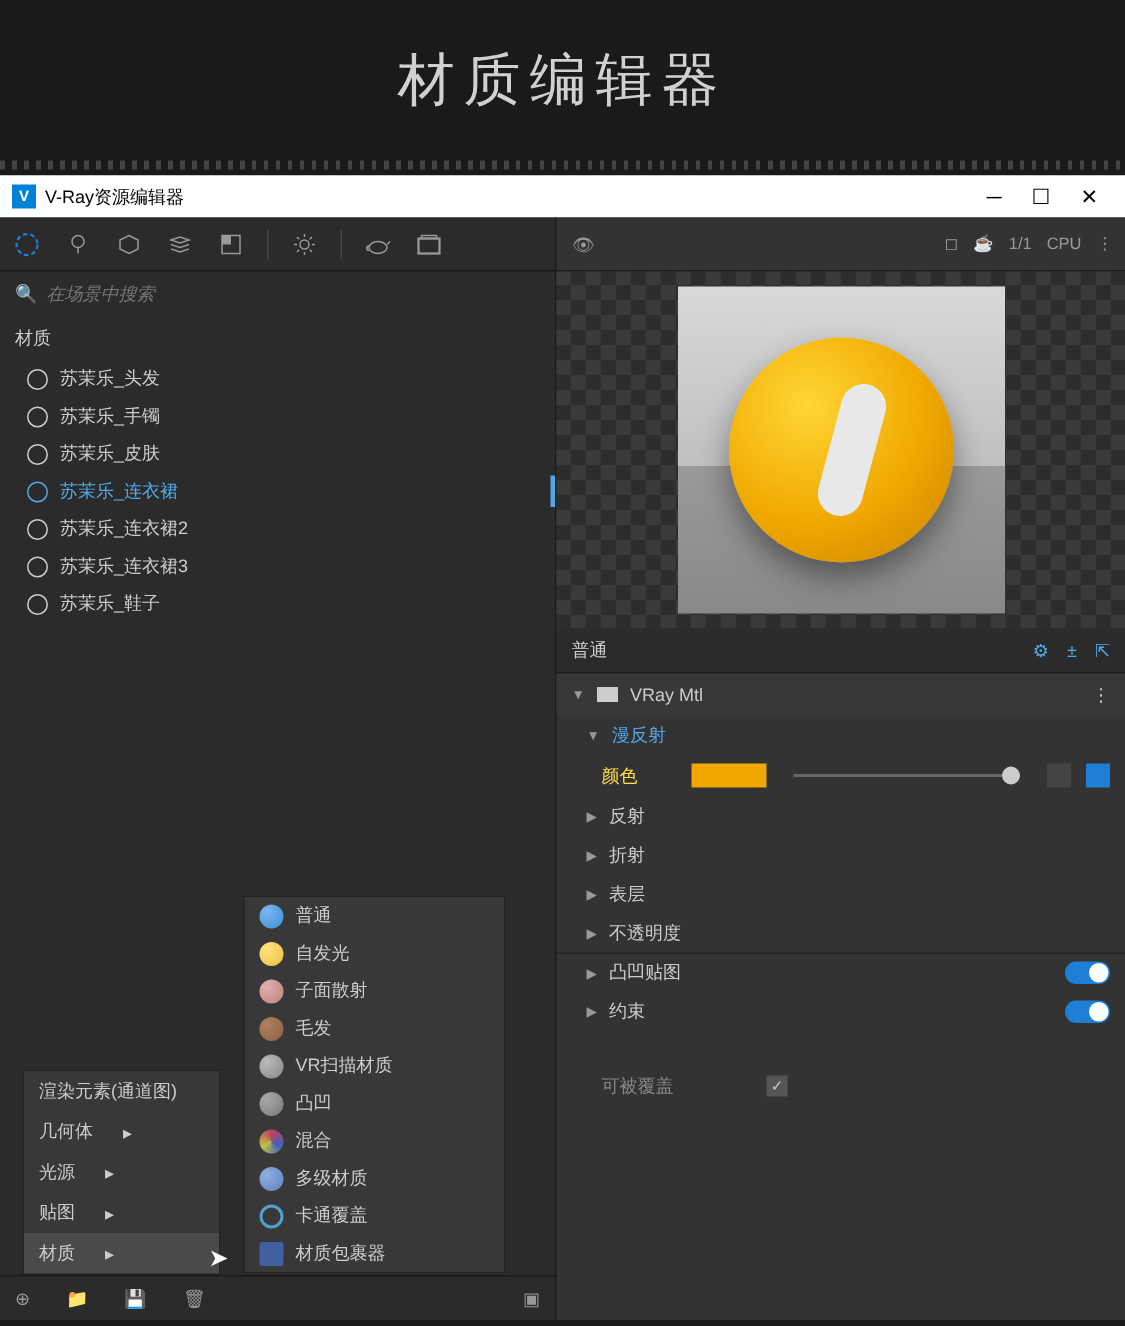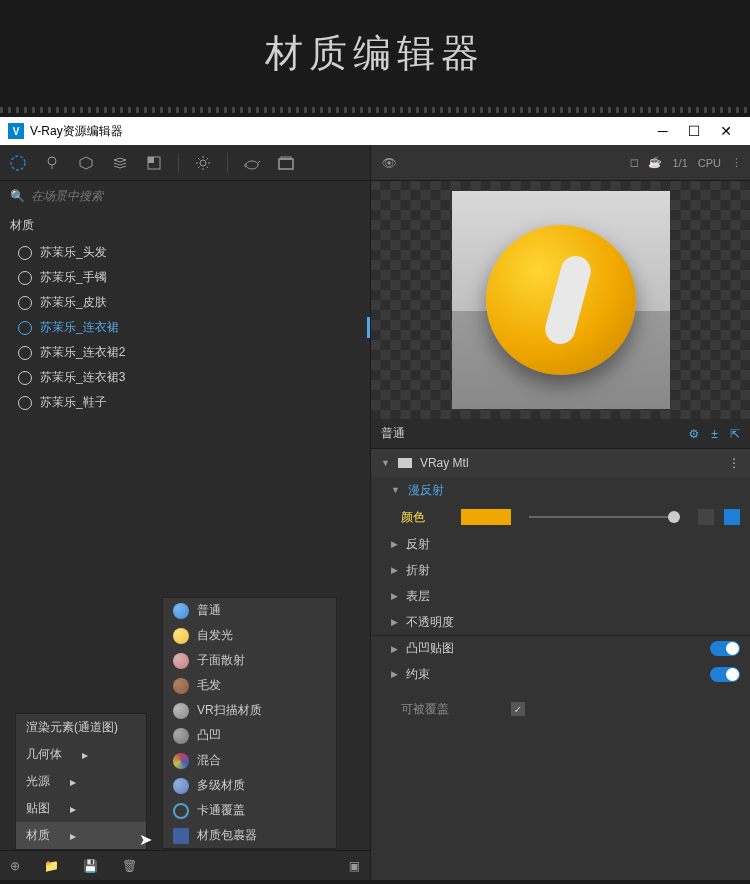--- a/index.html
+++ b/index.html
@@ -311,19 +311,19 @@
         <span class="tri">▶</span>
           <span>凸凹贴图</span>
         <div class="toggle"></div>
       </div>
       <div class="section-row">
         <span class="tri">▶</span>
           <span>约束</span>
         <div class="toggle"></div>
       </div>
 
-      <div class="param-row" style="margin-top:8px">
+      <div class="param-row" style="margin-top:23px">
         <span style="color:#888;width:100px">可被覆盖</span>
         <div class="checkbox">✓</div>
       </div>
     </div>
   </div>
 </div>
 
 </body></html>

